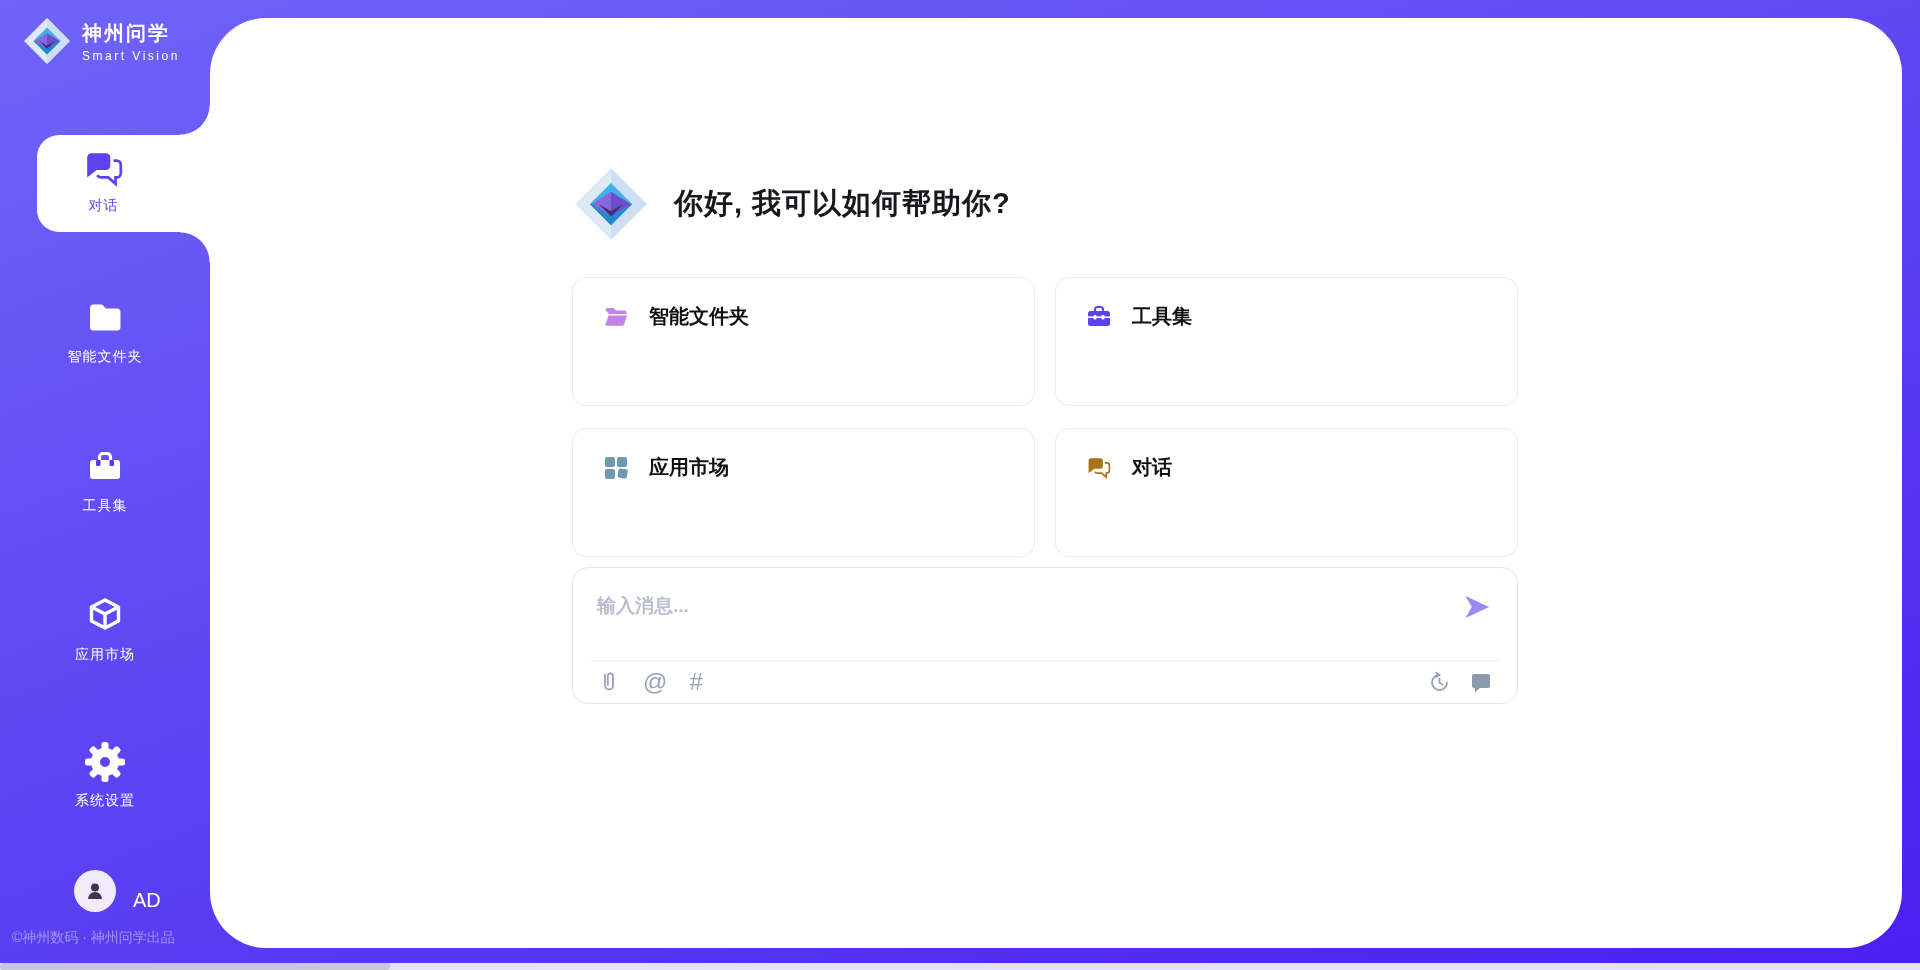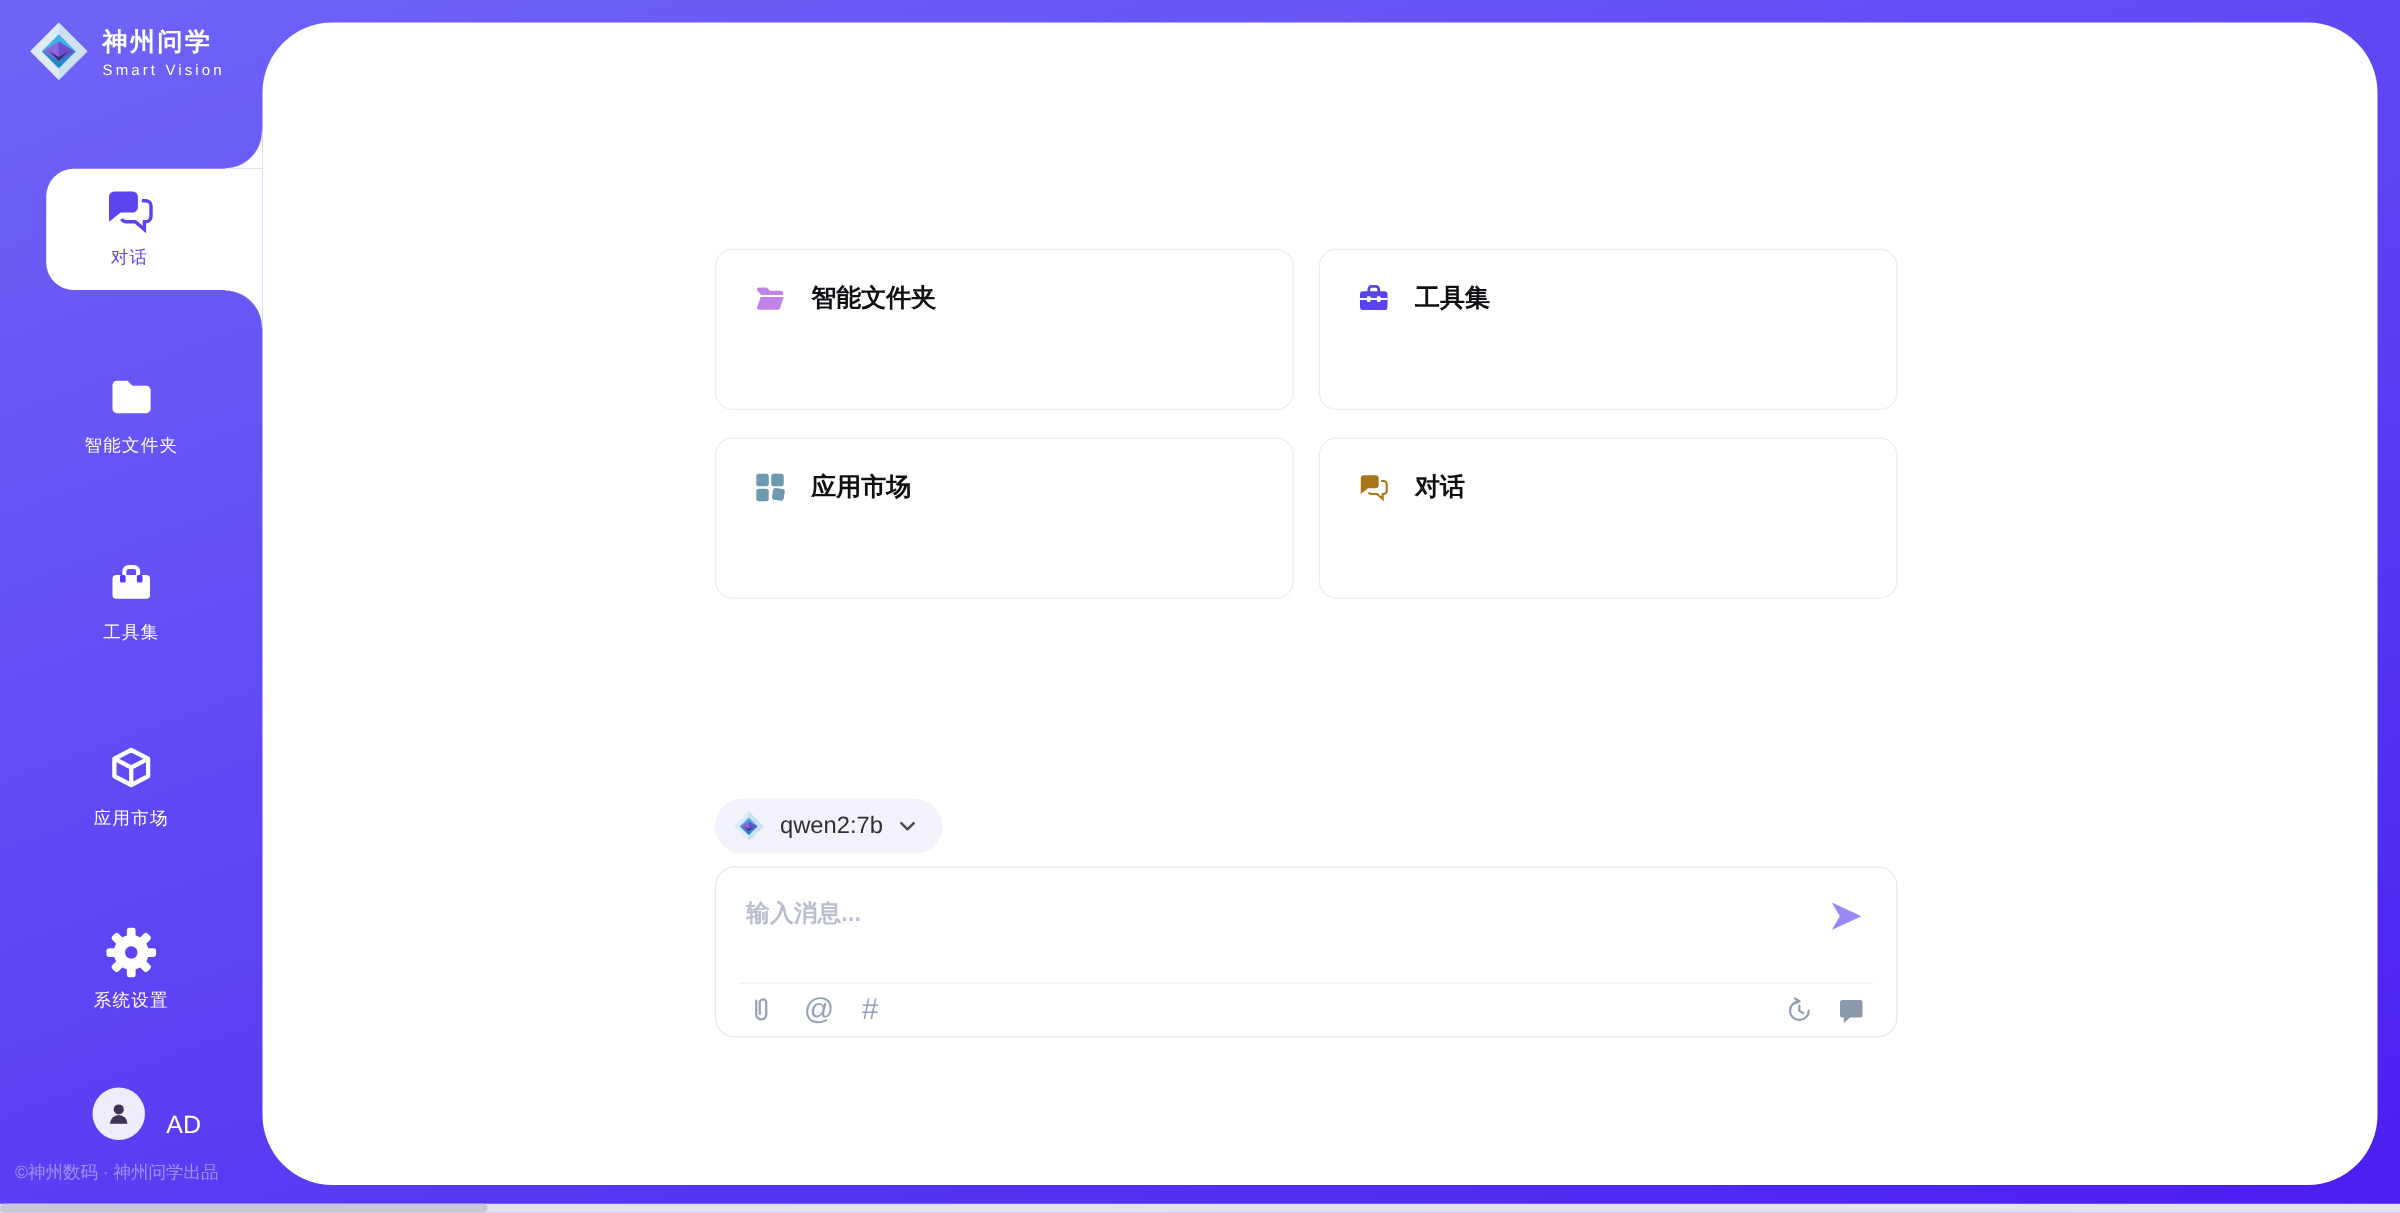--- a/index.html
+++ b/index.html
@@ -174,20 +174,26 @@
       </div>
       <span class="user-name">AD</span>
     </div>
 
     <div class="credit">©神州数码 · 神州问学出品</div>
   </aside>
 
   <main class="content">
     <div class="main-inner">
 
+      <div class="hero">
+        <svg viewBox="0 0 48 48">
+            <use href="#diamond"></use>
+          </svg>
+        <h1>你好, 我可以如何帮助你?</h1>
+      </div>
 
       <div class="cards">
 
         <div class="card">
           <div class="card-head">
             <svg viewBox="0 0 26 26">
               <path d="M2.5 6 a2 2 0 0 1 2 -2 h6 l2.5 2.5 h8.5 a2 2 0 0 1 2 2 V10 H6 Z" fill="#c183e6"></path>
               <path d="M5.5 11.5 h18.5 l-2.9 8.9 a2 2 0 0 1 -1.9 1.4 H4.2 a1.6 1.6 0 0 1 -1.5 -2.1 Z" fill="#c183e6"></path>
             </svg>
             <span class="card-title">智能文件夹</span>
@@ -222,29 +228,20 @@
         <div class="card">
           <div class="card-head">
             <svg viewBox="0 0 40 40" style="color:#a8741a">
                 <use href="#chat-bubbles"></use>
               </svg>
             <span class="card-title">对话</span>
           </div>
         </div>
       </div>
 
-      <div class="model-pill">
-        <svg class="dm" viewBox="0 0 48 48">
-            <use href="#diamond"></use>
-          </svg>
-        <span class="model-name">qwen2:7b</span>
-        <svg class="ch" viewBox="0 0 16 16">
-          <polyline points="3,5.5 8,10.5 13,5.5" fill="none" stroke="#4c4c55" stroke-width="2" stroke-linecap="round" stroke-linejoin="round"></polyline>
-        </svg>
-      </div>
 
       <div class="composer">
         <input class="msg-input" type="text" placeholder="输入消息..." style="">
         <button class="send-btn">
           <svg viewBox="0 0 26 26">
             <path d="M3 3.5 L23.5 13 L3 22.5 L8.5 13 Z" fill="#9c88f5"></path>
           </svg>
         </button>
         <div class="composer-divider"></div>
         <div class="composer-toolbar">

